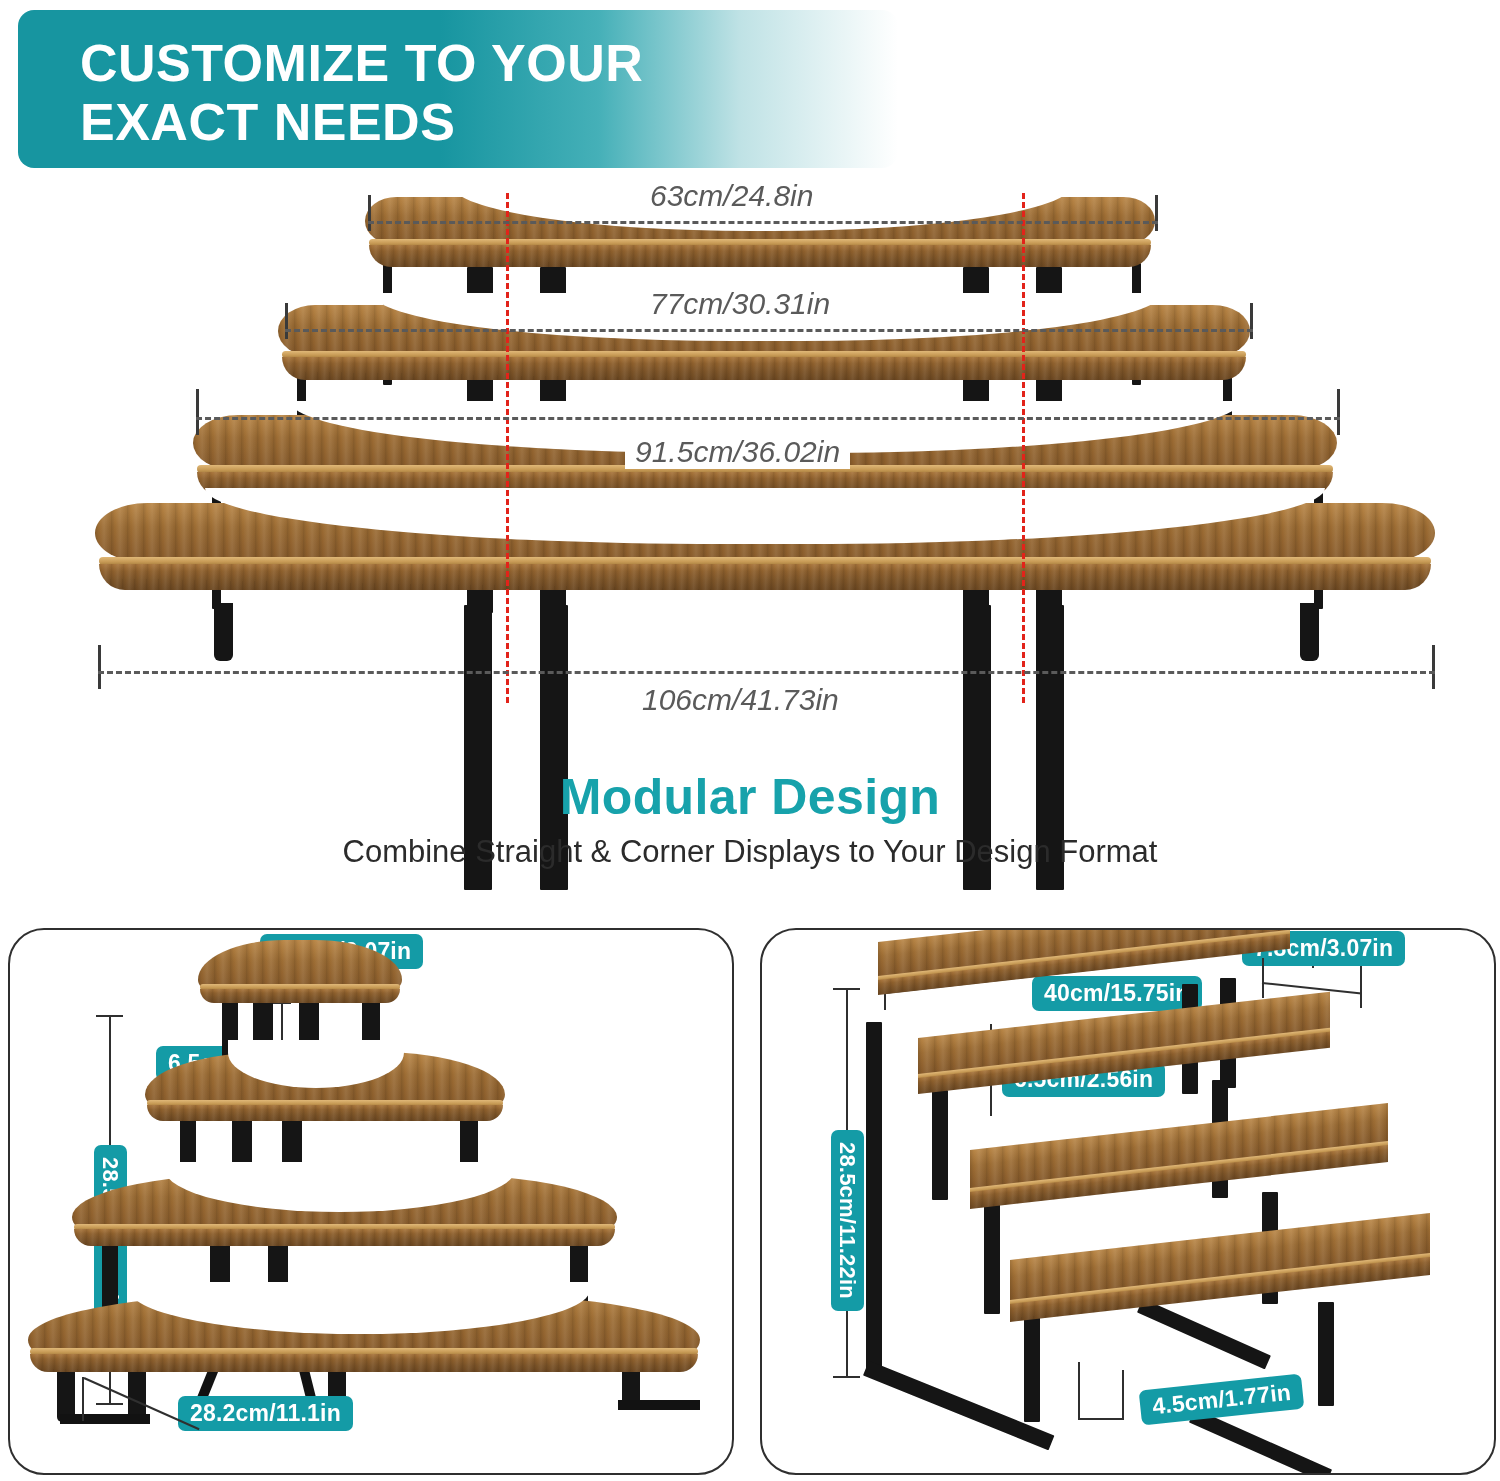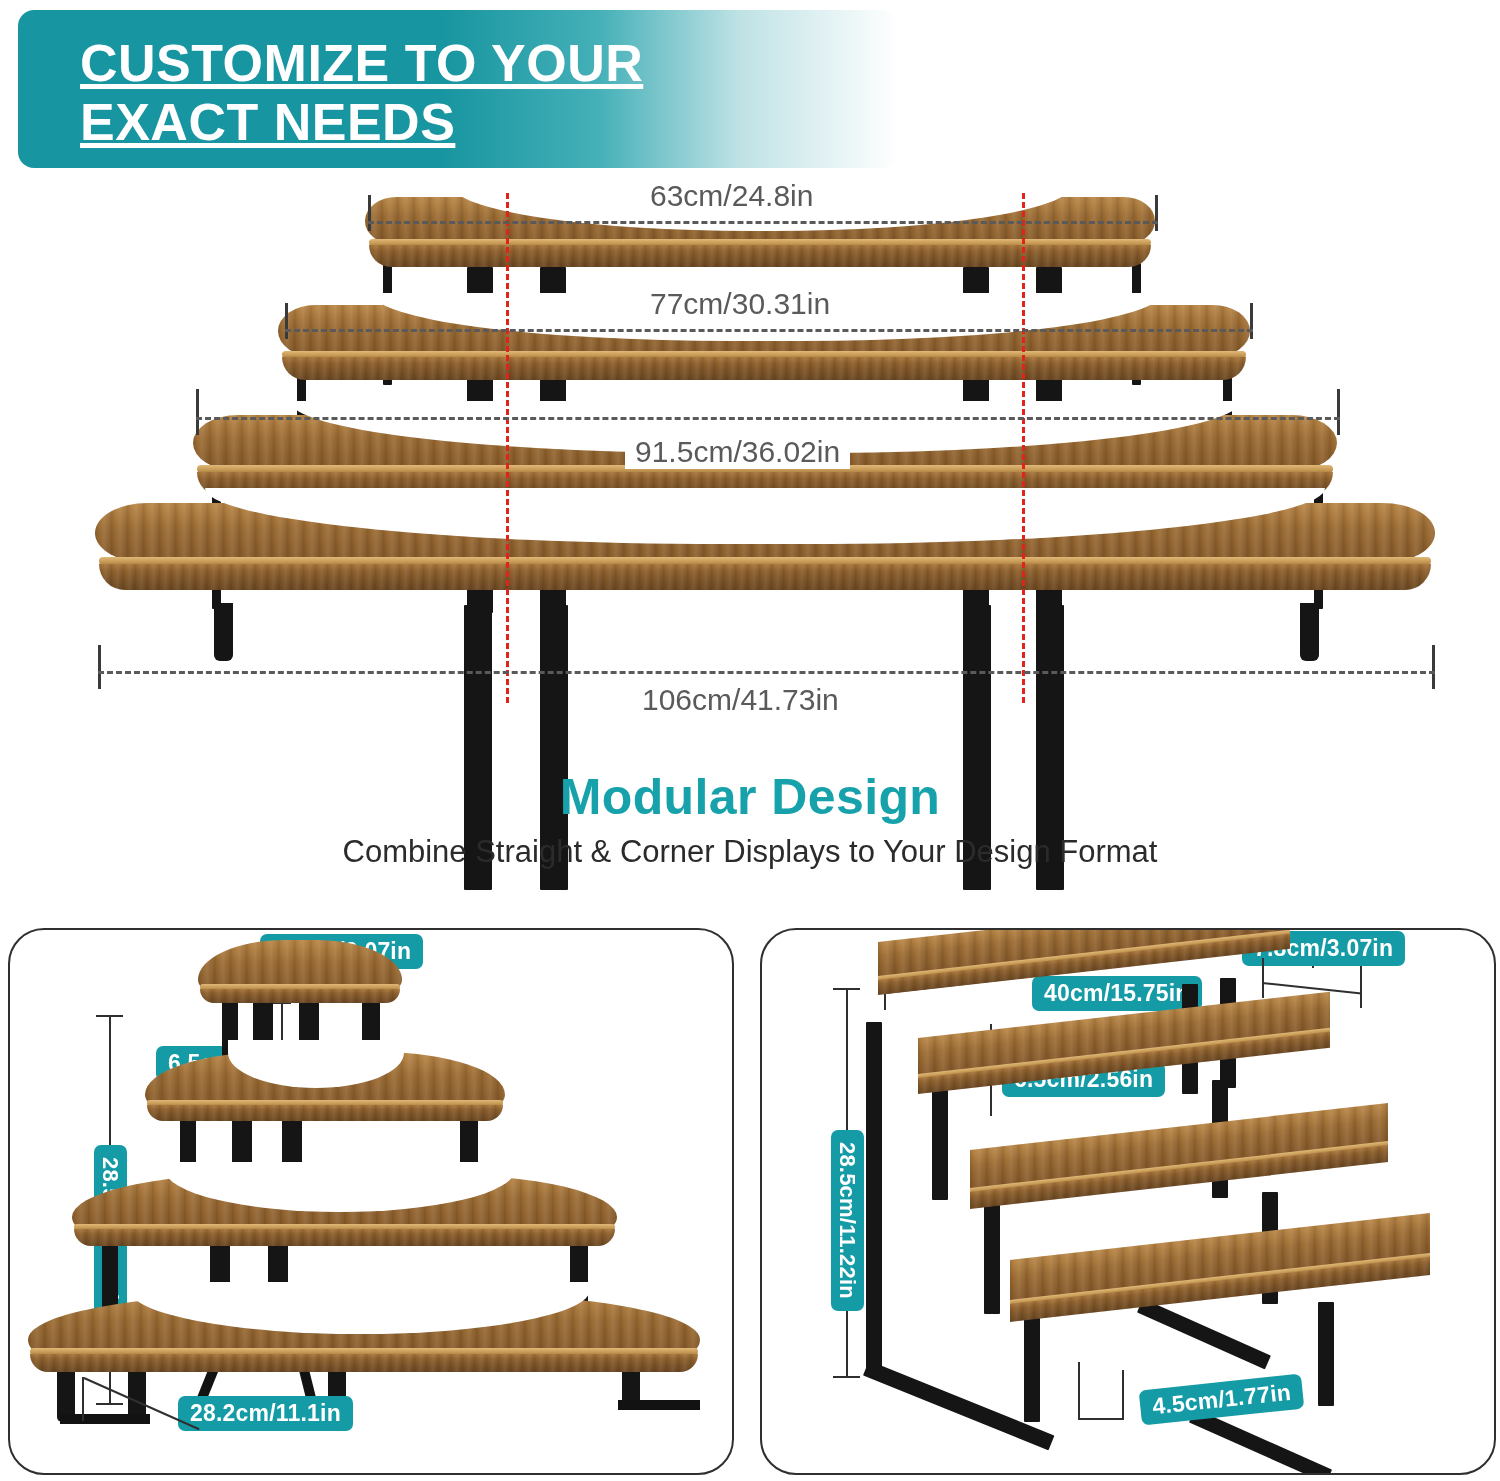--- a/index.html
+++ b/index.html
@@ -5,24 +5,24 @@
   html,body{margin:0;padding:0;background:#fff;}
   body{width:1500px;height:1481px;position:relative;overflow:hidden;
        font-family:"Liberation Sans","DejaVu Sans",sans-serif;}
 
   
   #banner{position:absolute;left:18px;top:10px;width:880px;height:158px;
           border-radius:16px;
           background:linear-gradient(90deg,#1795a0 0%,#1795a0 48%,#45b0b8 66%,#bfe2e5 82%,#ffffff 100%);}
   #banner-title{position:absolute;left:62px;top:24px;width:760px;
           color:#fff;font-size:52px;font-weight:700;line-height:1.14;
-          letter-spacing:.5px;white-space:pre-line;text-decoration:underline;}
-
-  
-  #main-diagram{position:absolute;left:0;top:175px;width:1500px;height:580px;}
+          letter-spacing:.5px;white-space:pre-line;}
+
+  
+  #main-diagram{position:absolute;left:0;top:175px;width:1500px;height:580px;font-style:italic;}
   .shelf{position:absolute;}
   .plank{position:absolute;border-radius:3px;}
   
   .wood{
     background:
       repeating-linear-gradient(92deg, rgba(0,0,0,.10) 0px, rgba(0,0,0,0) 3px, rgba(255,255,255,.07) 7px, rgba(0,0,0,.06) 12px),
       linear-gradient(180deg,#a9763c 0%,#8d5f2c 28%,#7b5327 62%,#6b4721 100%);
   }
   .wood-top{
     background:

